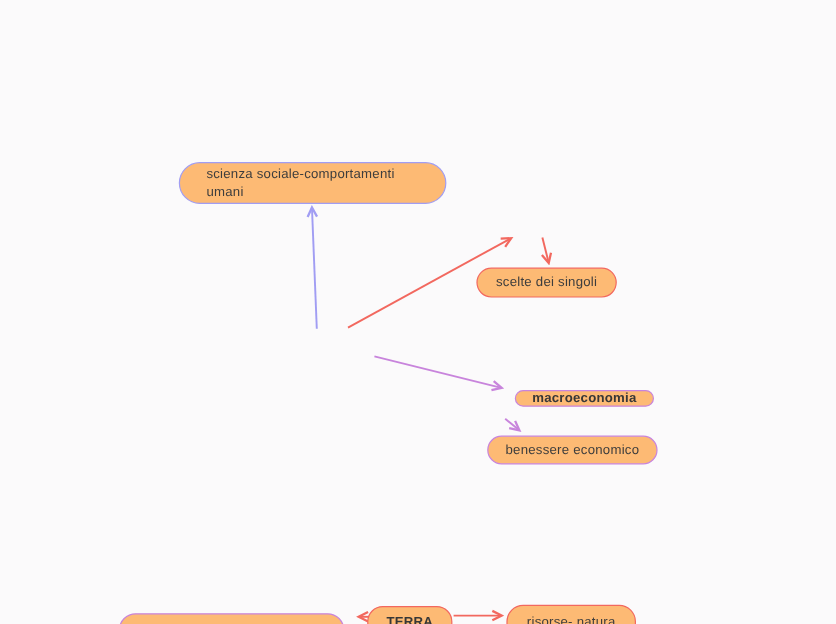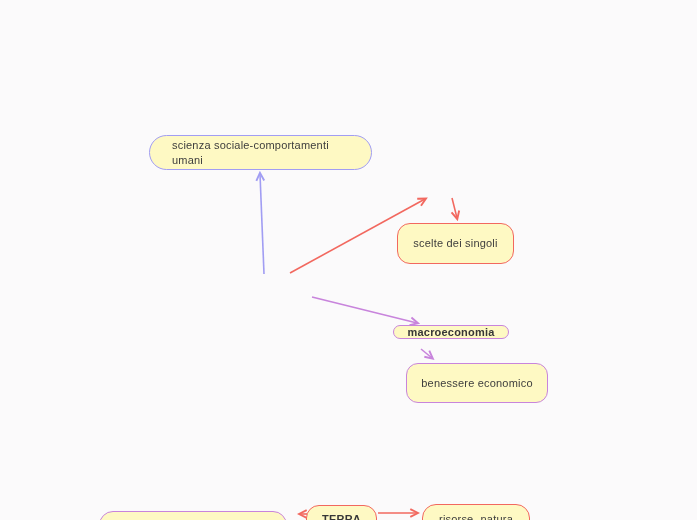--- a/index.html
+++ b/index.html
@@ -8,42 +8,42 @@
     position:relative;
     width:697px;height:520px;
     background:#fbfafb;
     overflow:hidden;
   }
   svg.connectors{position:absolute;left:0;top:0;z-index:1;}
   .node{
     position:absolute;
     z-index:2;
     box-sizing:border-box;
-    background:#fef9c3;
+    background:#fdba74;
     border:1.5px solid #999;
     display:flex;
     align-items:center;
     justify-content:center;
     font-size:11px;
     line-height:1.3;
     color:#3d3d3d;
     letter-spacing:0.2px;
   }
   .node.bold{font-weight:bold;color:#373737;}
   .node.red{border-color:#f2685f;}
   .node.peri{border-color:#a19df3;}
   .node.orchid{border-color:#c884dc;}
 
   .n-scienza{left:149px;top:135px;width:223px;height:35px;border-radius:18px;
              justify-content:flex-start;padding:0 20px 0 22px;}
   .n-micro{left:395px;top:173px;width:114px;height:25px;border-radius:13px;}
-  .n-scelte{left:397px;top:223px;width:117px;height:41px;border-radius:13px;}
+  .n-scelte{left:397px;top:223px;width:117px;height:25px;border-radius:13px;}
   .n-economia{left:190px;top:274px;width:148px;height:25px;border-radius:13px;}
-  .n-macro{left:393px;top:325px;width:116px;height:14px;border-radius:12px;}
-  .n-benessere{left:406px;top:363px;width:142px;height:40px;border-radius:12px;}
+  .n-macro{left:429px;top:325px;width:116px;height:14px;border-radius:12px;}
+  .n-benessere{left:406px;top:363px;width:142px;height:24px;border-radius:12px;}
   .n-cutleft{left:99px;top:511px;width:188px;height:30px;border-radius:14px;}
   .n-terra{left:306px;top:505px;width:71px;height:28px;border-radius:13px;}
   .n-risorse{left:422px;top:504px;width:108px;height:30px;border-radius:14px;}
 </style>
 </head>
 <body>
 
 <div class="canvas">
 
   <svg class="connectors" width="697" height="520" viewBox="0 0 697 520">

